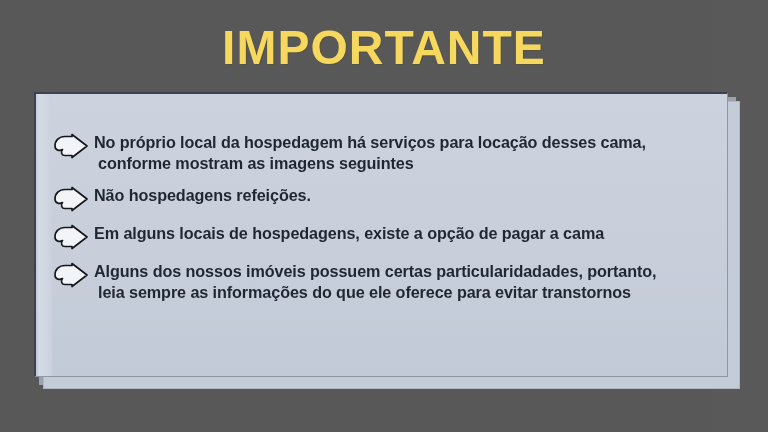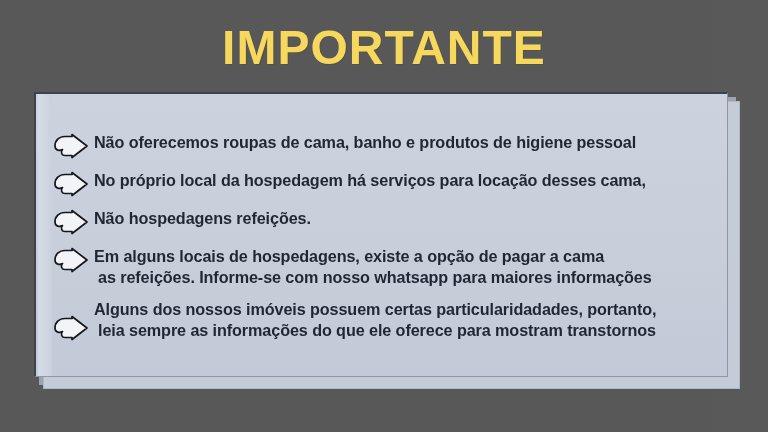--- a/index.html
+++ b/index.html
@@ -101,21 +101,21 @@
     left: 16px;
     top: 38px;
     right: 6px;
   }
 
   .bullet-row {
     display: flex;
     align-items: flex-start;
     margin-bottom: 11px;
   }
-  .bullet-row:last-child { margin-bottom: 0; align-items: flex-end; }
+  .bullet-row:last-child { margin-bottom: 0; }
 
   .bullet-icon {
     flex: 0 0 auto;
     width: 38px;
     height: 26px;
     margin-right: 4px;
     margin-top: 1px;
   }
   .bullet-icon svg { display: block; }
 
@@ -140,39 +140,30 @@
 
   <div id="slide-title">IMPORTANTE</div>
 
   <div id="card-wrap">
     <div class="card-layer-mid"></div>
     <div class="card-layer-back"></div>
 
     <div id="card">
       <div id="bullet-list">
 
-        <div class="bullet-row">
-          <span class="bullet-icon">
-            <svg width="38" height="26" viewBox="0 0 38 26">
-              <path d="M3 13 C3 7.5 7 3.5 13 3.5 L20 3.5 L20 1.5 L35 13 L20 24.5 L20 22.5 L13 22.5 C9.5 22.5 8.5 19 10.5 16.5 C8 18 3 18 3 13 Z" fill="#f2f4f8" stroke="#15181d" stroke-width="1.7" stroke-linejoin="round"></path>
-            </svg>
-          </span>
-          <span class="bullet-text">
-            <span>Não oferecemos roupas de cama, banho e produtos de higiene pessoal</span>
-          </span>
-        </div>
 
         <div class="bullet-row">
           <span class="bullet-icon">
             <svg width="38" height="26" viewBox="0 0 38 26">
               <path d="M3 13 C3 7.5 7 3.5 13 3.5 L20 3.5 L20 1.5 L35 13 L20 24.5 L20 22.5 L13 22.5 C9.5 22.5 8.5 19 10.5 16.5 C8 18 3 18 3 13 Z" fill="#f2f4f8" stroke="#15181d" stroke-width="1.7" stroke-linejoin="round"></path>
             </svg>
           </span>
           <span class="bullet-text">
             <span>No próprio local da hospedagem há serviços para locação desses cama,</span>
+            <span class="ln2">conforme mostram as imagens seguintes</span>
           </span>
         </div>
 
         <div class="bullet-row">
           <span class="bullet-icon">
             <svg width="38" height="26" viewBox="0 0 38 26">
               <path d="M3 13 C3 7.5 7 3.5 13 3.5 L20 3.5 L20 1.5 L35 13 L20 24.5 L20 22.5 L13 22.5 C9.5 22.5 8.5 19 10.5 16.5 C8 18 3 18 3 13 Z" fill="#f2f4f8" stroke="#15181d" stroke-width="1.7" stroke-linejoin="round"></path>
             </svg>
           </span>
           <span class="bullet-text">
@@ -181,33 +172,32 @@
         </div>
 
         <div class="bullet-row">
           <span class="bullet-icon">
             <svg width="38" height="26" viewBox="0 0 38 26">
               <path d="M3 13 C3 7.5 7 3.5 13 3.5 L20 3.5 L20 1.5 L35 13 L20 24.5 L20 22.5 L13 22.5 C9.5 22.5 8.5 19 10.5 16.5 C8 18 3 18 3 13 Z" fill="#f2f4f8" stroke="#15181d" stroke-width="1.7" stroke-linejoin="round"></path>
             </svg>
           </span>
           <span class="bullet-text">
             <span>Em alguns locais de hospedagens, existe a opção de pagar a cama</span>
-            <span class="ln2">as refeições. Informe-se com nosso whatsapp para maiores informações</span>
           </span>
         </div>
 
         <div class="bullet-row">
           <span class="bullet-icon">
             <svg width="38" height="26" viewBox="0 0 38 26">
               <path d="M3 13 C3 7.5 7 3.5 13 3.5 L20 3.5 L20 1.5 L35 13 L20 24.5 L20 22.5 L13 22.5 C9.5 22.5 8.5 19 10.5 16.5 C8 18 3 18 3 13 Z" fill="#f2f4f8" stroke="#15181d" stroke-width="1.7" stroke-linejoin="round"></path>
             </svg>
           </span>
           <span class="bullet-text">
             <span>Alguns dos nossos imóveis possuem certas particularidadades, portanto,</span>
-            <span class="ln2">leia sempre as informações do que ele oferece para mostram transtornos</span>
+            <span class="ln2">leia sempre as informações do que ele oferece para evitar transtornos</span>
           </span>
         </div>
 
       </div>
     </div>
   </div>
 
 </div>
 
 </body></html>

